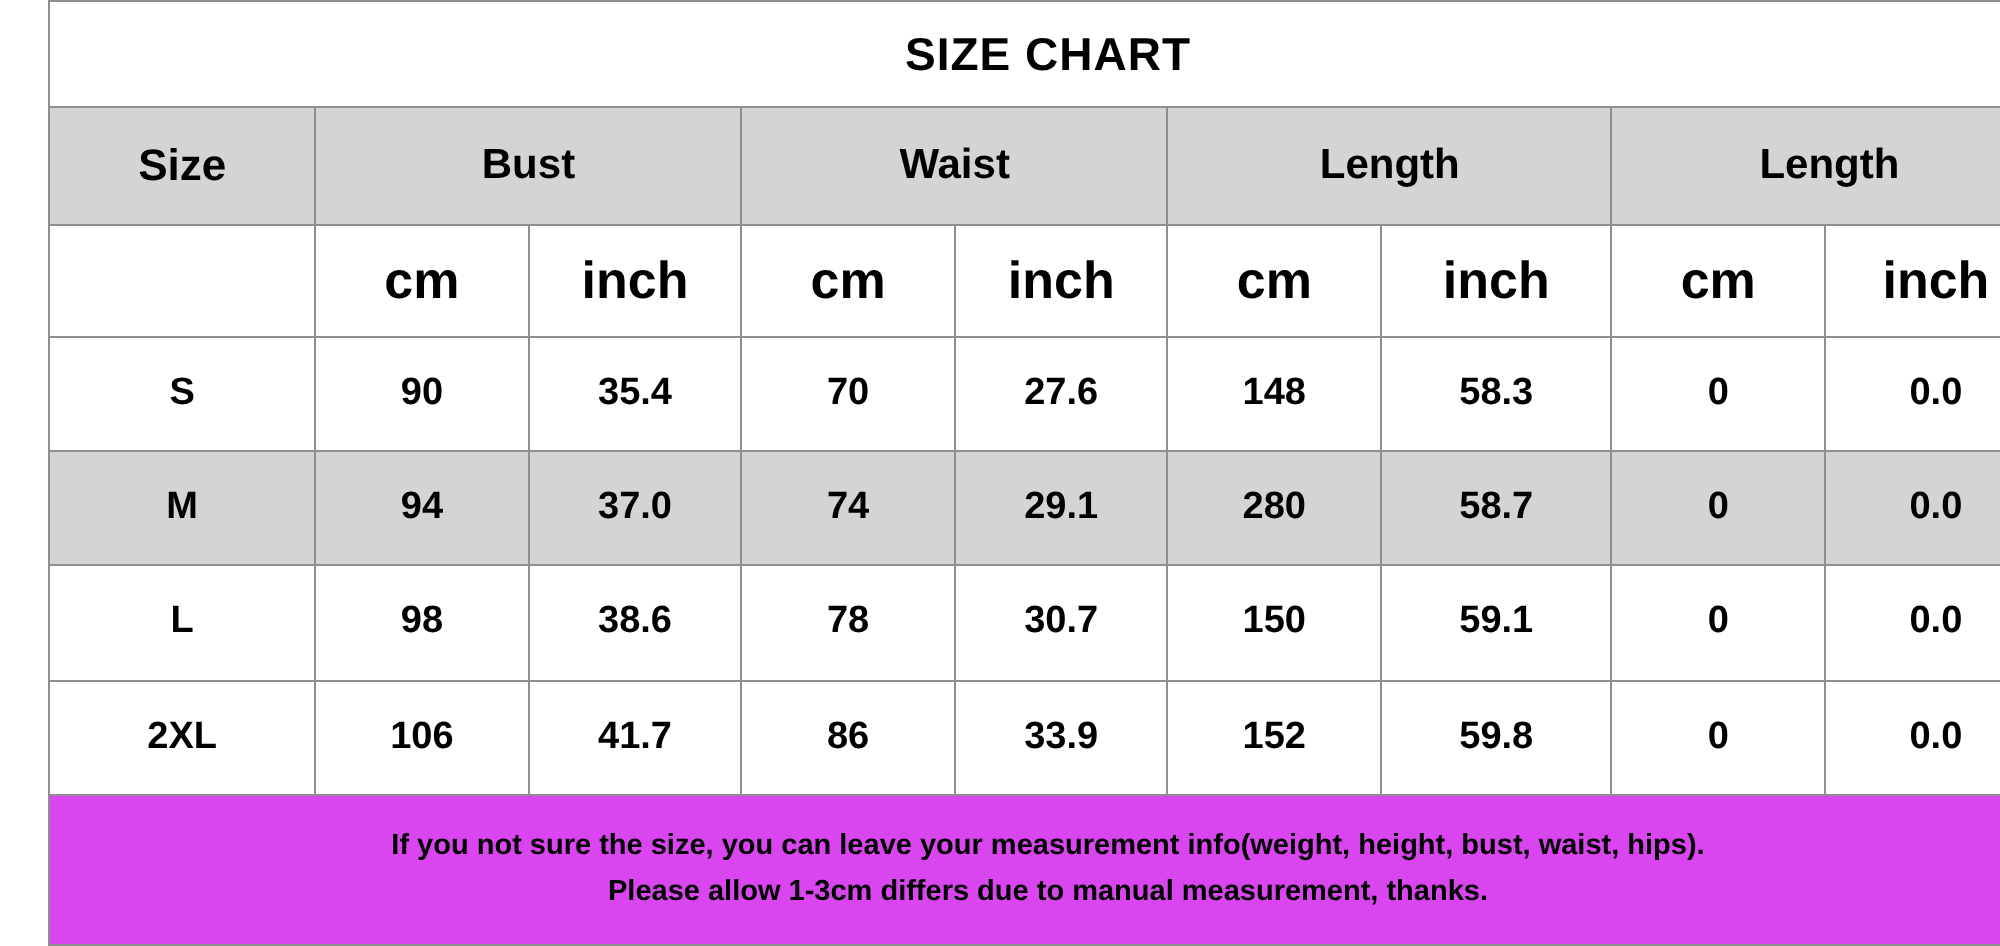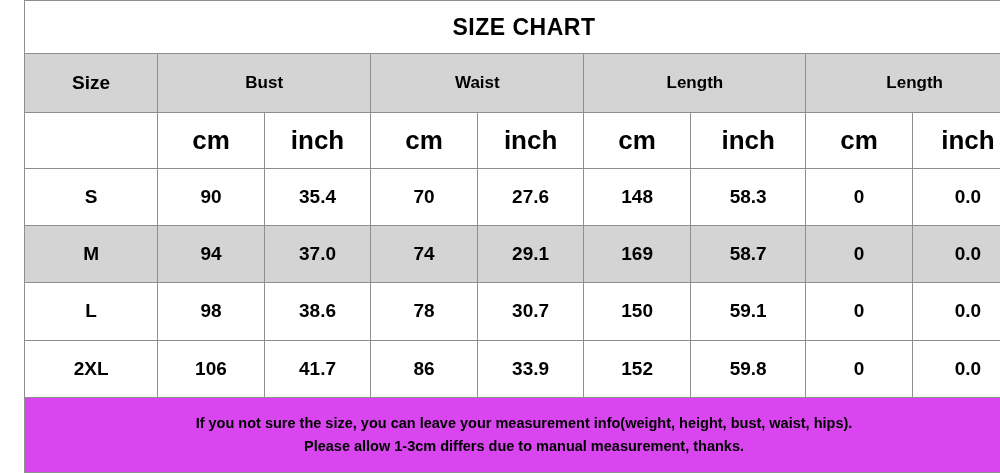--- a/index.html
+++ b/index.html
@@ -37,26 +37,26 @@
   
   .title-cell {
     font-size: 23px;
     height: 38px;
     letter-spacing: 0.5px;
     background: #ffffff;
     border-top: 1px solid #8f8f8f;
   }
   
   .group-cell {
-    font-size: 17px;
+    font-size: 21px;
     height: 42px;
     background: #d4d4d4;
   }
   .group-cell.size-label {
-    font-size: 19px;
+    font-size: 22px;
   }
   
   .unit-cell {
     font-size: 26px;
     height: 40px;
     background: #ffffff;
   }
   
   .data-cell {
     font-size: 19px;
@@ -130,21 +130,21 @@
         <td class="data-cell">58.3</td>
         <td class="data-cell">0</td>
         <td class="data-cell">0.0</td>
       </tr>
       <tr class="shade">
         <td class="data-cell">M</td>
         <td class="data-cell">94</td>
         <td class="data-cell">37.0</td>
         <td class="data-cell">74</td>
         <td class="data-cell">29.1</td>
-        <td class="data-cell">169</td>
+        <td class="data-cell">280</td>
         <td class="data-cell">58.7</td>
         <td class="data-cell">0</td>
         <td class="data-cell">0.0</td>
       </tr>
       <tr class="plain">
         <td class="data-cell">L</td>
         <td class="data-cell">98</td>
         <td class="data-cell">38.6</td>
         <td class="data-cell">78</td>
         <td class="data-cell">30.7</td>

